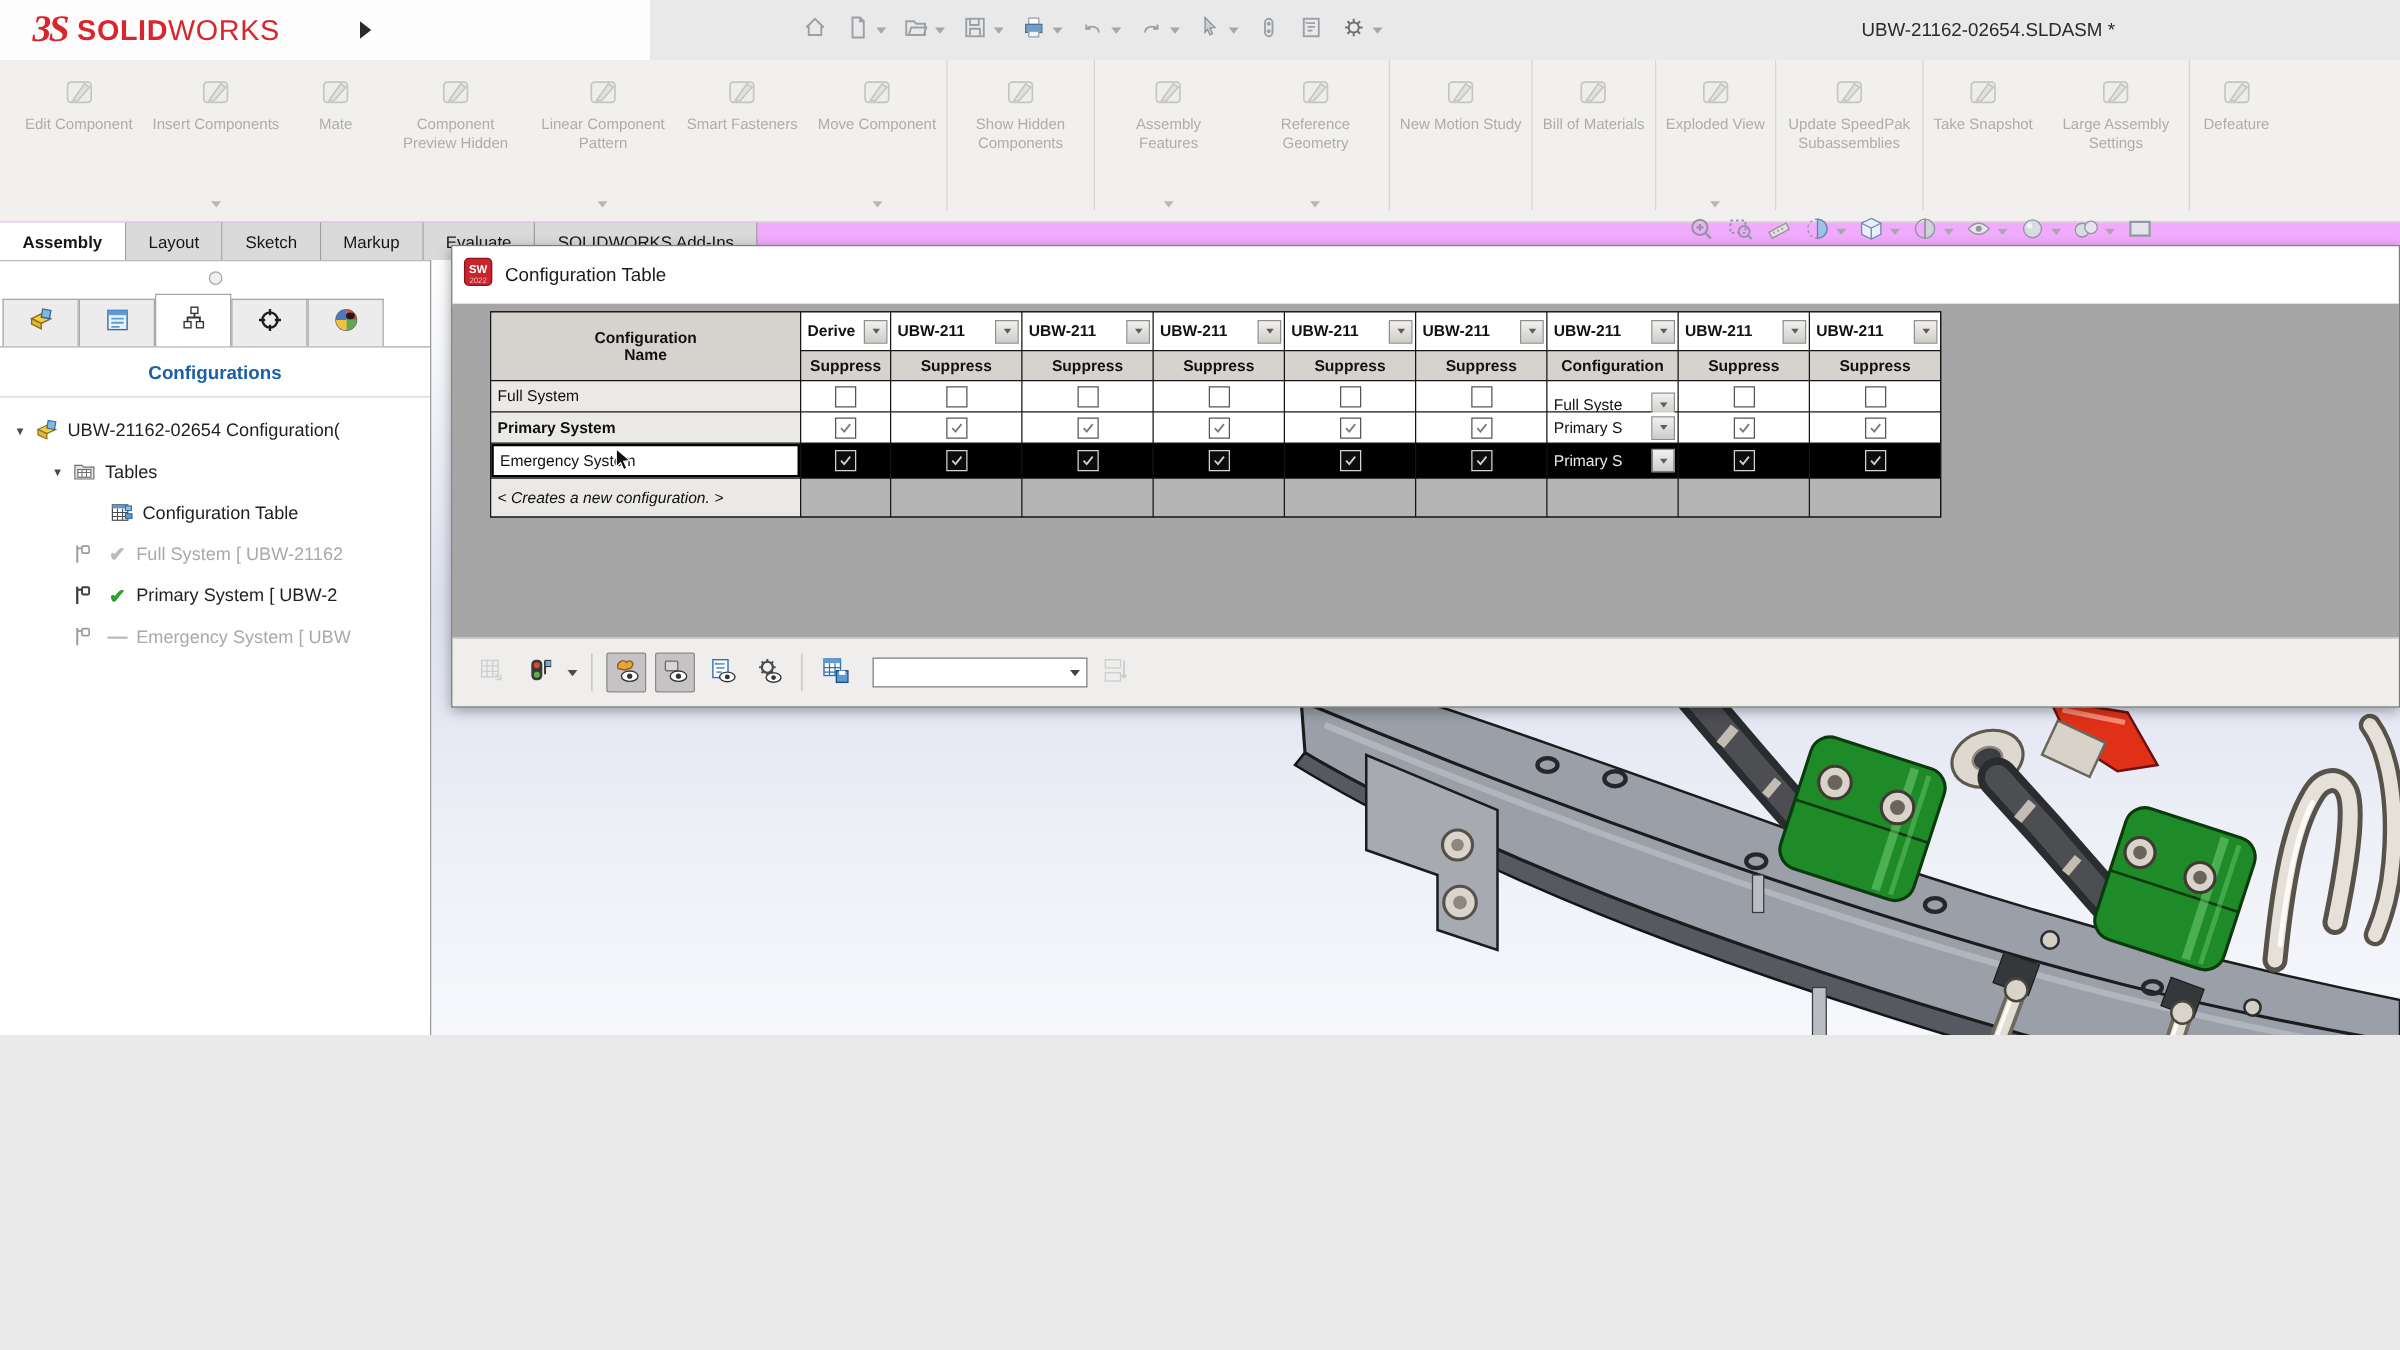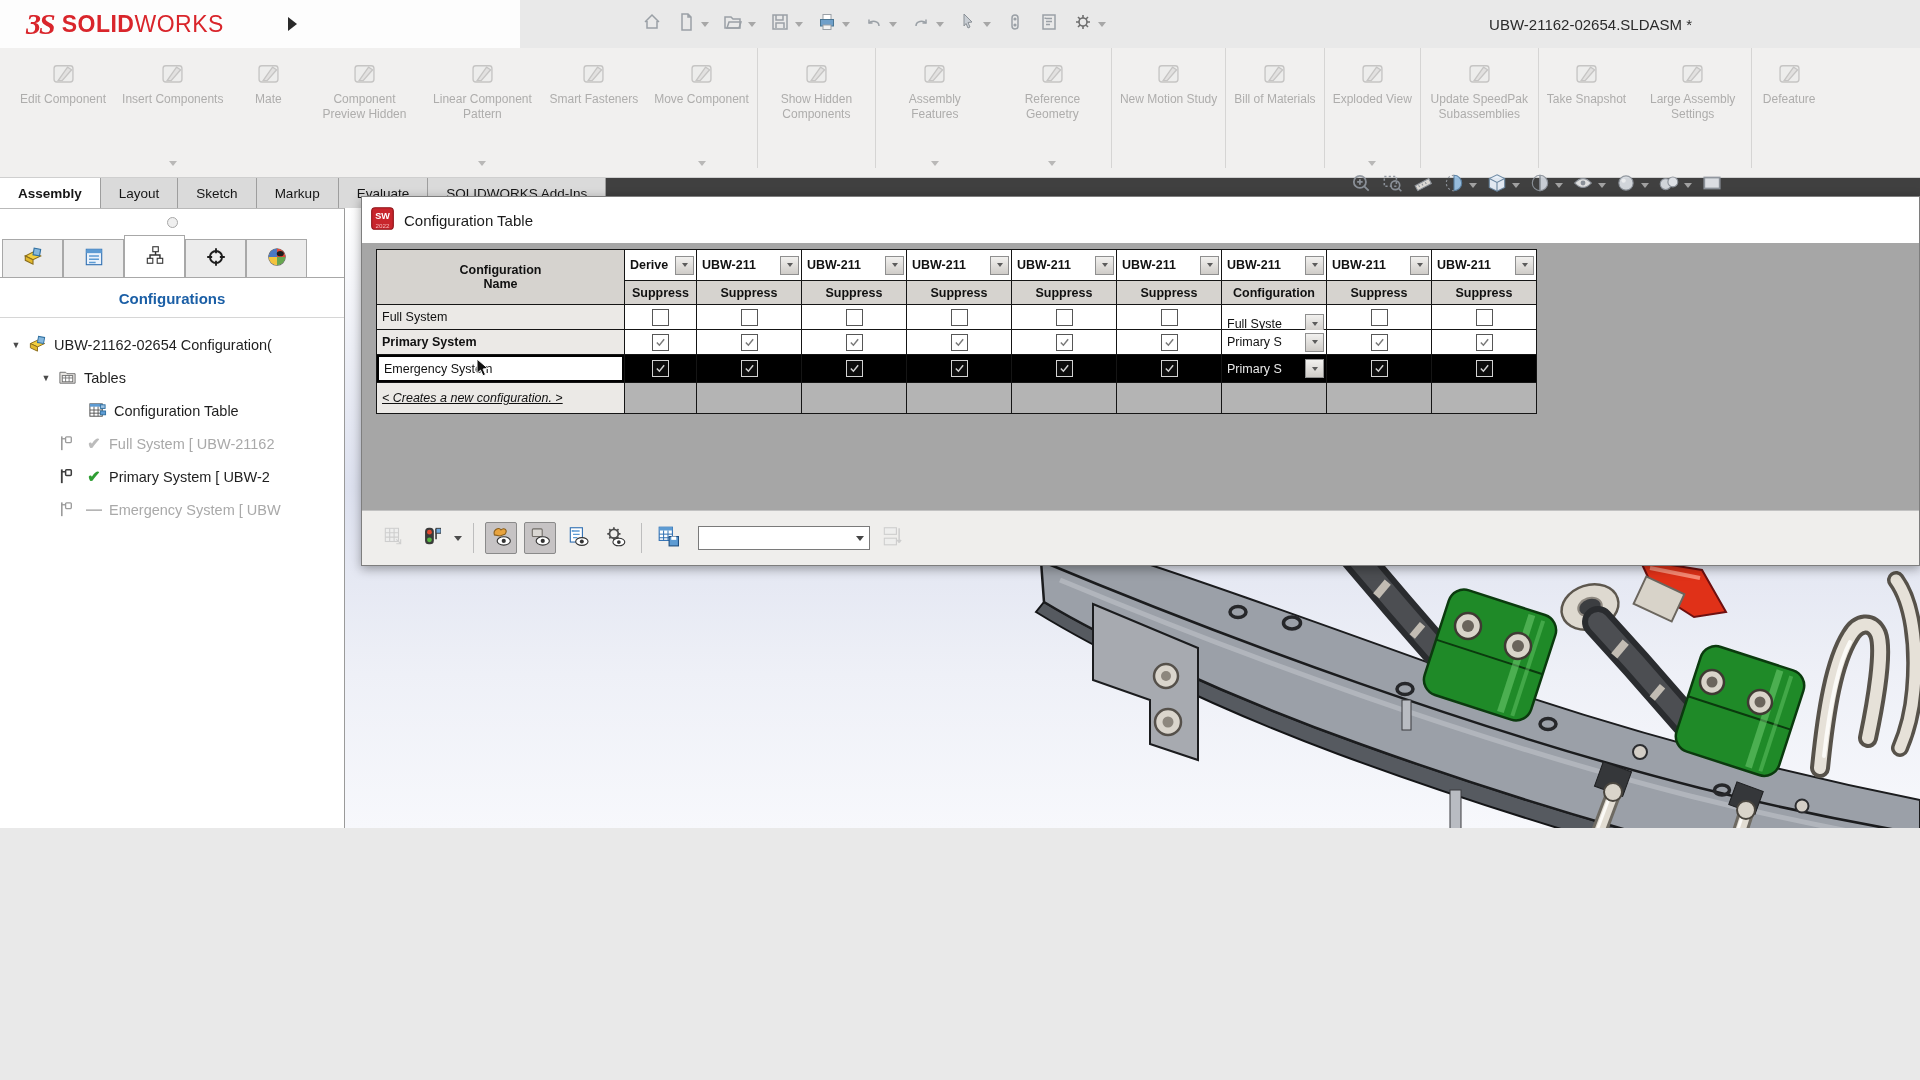--- a/index.html
+++ b/index.html
@@ -24,21 +24,21 @@
     border-bottom:1px solid #cfcfcf;display:flex;align-items:flex-start;padding-left:12px;box-sizing:border-box;}
   .rb{display:flex;flex-direction:column;align-items:center;justify-content:flex-start;
     min-width:74px;max-width:118px;padding:8px 8px 2px;height:120px;box-sizing:border-box;cursor:pointer;}
   .rb.sep{border-right:1px solid #d6d5d4;}
   .rb-ic{height:32px;display:flex;align-items:center;justify-content:center;}
   .rb-lb{font-size:12px;line-height:15px;color:#aeadac;text-align:center;margin-top:4px;}
   .rb.on .rb-lb{color:#1d1d1d;}
   .rb-dd{margin-top:auto;width:0;height:0;border-top:5px solid #b9b8b7;border-left:4px solid transparent;border-right:4px solid transparent;}
 
   
-  .tabbar{position:absolute;left:0;top:178px;width:1920px;height:30px;background:#404040;display:flex;align-items:stretch;}
+  .tabbar{position:absolute;left:0;top:178px;width:1920px;height:30px;background:#f0abfc;display:flex;align-items:stretch;}
   .tab{padding:0 18px;display:flex;align-items:center;font-size:13.5px;color:#161616;background:#dadada;
     border-right:1px solid #9e9e9e;cursor:pointer;white-space:nowrap;}
   .tab.active{background:#ffffff;font-weight:bold;}
   .headsup{position:absolute;left:1350px;top:-8px;height:30px;display:flex;align-items:center;gap:9px;z-index:1;opacity:.95;}
   .hu-btn{display:inline-flex;align-items:center;gap:3px;cursor:pointer;}
 
   
   .panel{position:absolute;left:0;top:208px;width:345px;bottom:0;background:#ffffff;border-top:1px solid #b9b9b9;
     border-right:1px solid #9a9a9a;box-sizing:border-box;z-index:3;}
   .panel-grip{height:26px;display:flex;align-items:center;justify-content:center;}
@@ -76,21 +76,21 @@
   .dlg-footer{position:absolute;left:0;bottom:0;right:0;height:54px;background:#efeeec;border-top:1px solid #c2c2c2;
     display:flex;align-items:center;padding-left:16px;gap:7px;}
 
   .ct-table{position:absolute;left:14px;top:6px;display:grid;border:1px solid #151515;background:#151515;grid-gap:1px;}
   .ct-cell{background:#fff;display:flex;align-items:center;justify-content:center;font-size:12.5px;color:#111;box-sizing:border-box;}
   .ct-corner{background:#d6d3cf;font-weight:bold;flex-direction:column;line-height:14px;}
   .ct-colhead{background:#fff;justify-content:space-between;padding:0 2px 0 5px;font-weight:bold;}
   .ct-subhead{background:#d6d3cf;font-weight:bold;}
   .ct-name{background:#ebe9e6;justify-content:flex-start;padding-left:5px;}
   .ct-name.bold{font-weight:bold;}
-  .ct-name.newrow{font-style:italic;text-decoration:underline;}
+  .ct-name.newrow{font-style:italic;}
   .ct-gray{background:#b4b4b4;}
   .ct-cell.dark{background:#000;color:#e8e8e8;}
   .ct-cell.sel-edge-t{border-top:2px solid #000;}
   .ct-cell.sel-edge-b{border-bottom:2px solid #000;}
   .ct-name.editing{background:#fff;position:relative;border:2px solid #000;}
   .cb{width:15px;height:15px;background:#fff;border:1px solid #565656;display:inline-flex;align-items:center;justify-content:center;color:#7a7a7a;cursor:pointer;}
   .cb svg{width:11px;height:11px;}
   .cb.dk{background:#0c0c0c;border-color:#d2d2d2;color:#d2d2d2;}
   .ddbtn{width:17px;height:17px;background:linear-gradient(#f2f1ef,#cfccc8);border:1px solid #8f8f8f;
     display:inline-flex;align-items:center;justify-content:center;cursor:pointer;flex:none;}
@@ -664,21 +664,21 @@
   <div class="dialog">
     <div class="dlg-title">
       <span id="dlgicon"><svg width="25" height="25" viewBox="0 0 22 22">
             <rect x="1.5" y="1.5" width="19" height="19" rx="3" fill="#c8252c" stroke="#8f1318"></rect>
             <text x="11" y="11.5" font-size="8" fill="#fff" text-anchor="middle" font-weight="bold" font-family="Liberation Sans,sans-serif">SW</text>
             <text x="11" y="19" font-size="5.5" fill="#f4b9bb" text-anchor="middle" font-family="Liberation Sans,sans-serif">2022</text>
           </svg></span>
       <span class="dlg-title-text">Configuration Table</span>
     </div>
     <div class="dlg-body">
-      <div class="ct-table" id="cttable" style="grid-template-columns: 247px 71px 104px 104px 104px 104px 104px 104px 104px 104px; grid-template-rows: 30px 23px 24px 24px 27px 30px;">
+      <div class="ct-table" id="cttable" style="grid-template-columns: 247px 71px 104px 104px 104px 104px 104px 104px 104px 104px; grid-template-rows: 30px 23px 24px 24px 27px 30px; margin-left: 16px;">
           <div class="ct-cell ct-corner" style="grid-column:1;grid-row:1 / span 2">
             <span>Configuration</span>
             <span>Name</span>
           </div>
           <div class="ct-cell ct-colhead" style="grid-column:2;grid-row:1">
             <span class="ddlab">Derive</span>
             <span class="ddbtn">
               <span class="car"></span>
             </span>
           </div>

